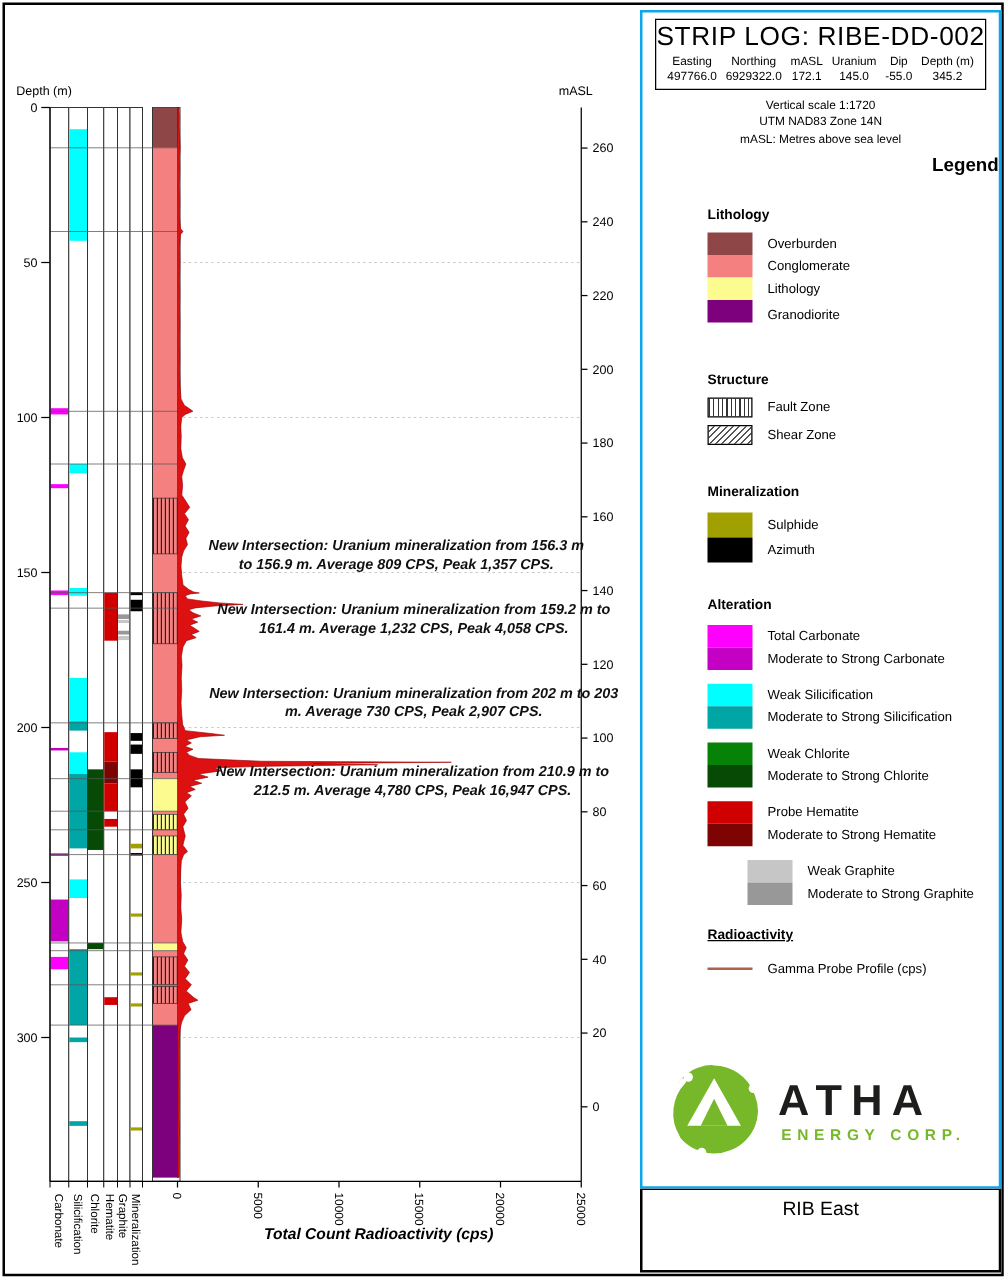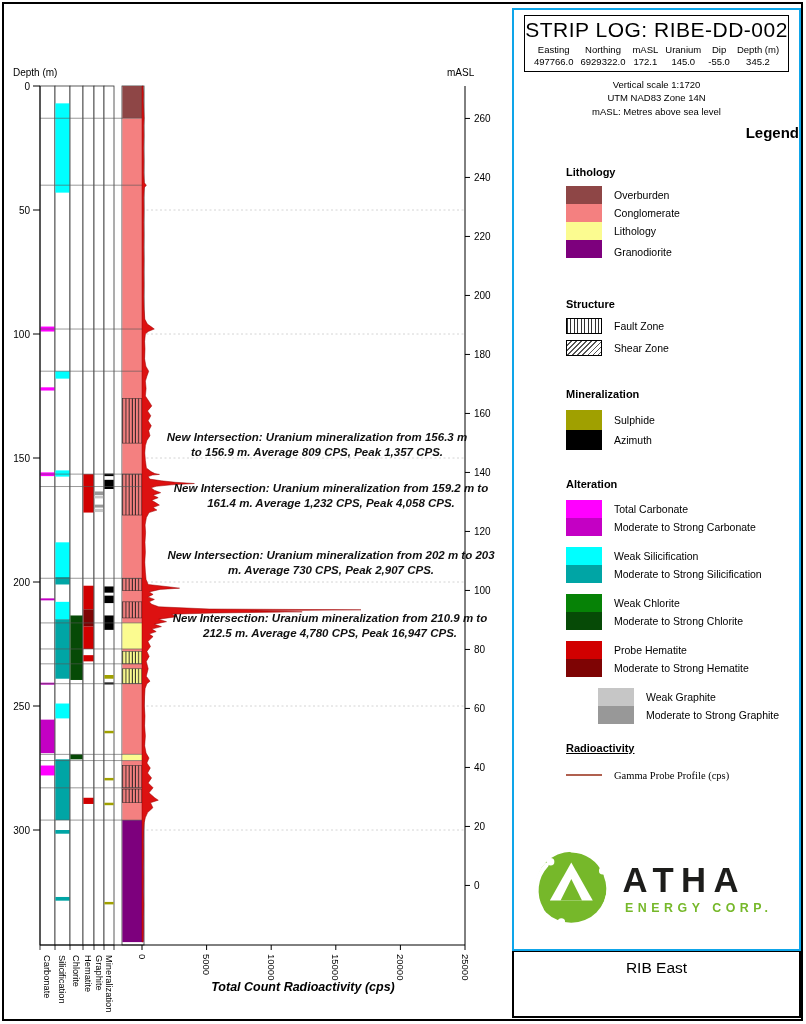--- a/index.html
+++ b/index.html
@@ -352,21 +352,21 @@
             <div style="background: rgb(198, 198, 198); height: 18px;"></div>
             <div style="background: rgb(152, 152, 152); height: 18px;"></div>
           </div>
           <div class="lg-lab2">
             <div>Weak Graphite</div>
             <div>Moderate to Strong Graphite</div>
           </div>
         </div>
       </div>
       <div class="lg-head" style="top: 732px; text-decoration: underline;">Radioactivity</div>
-      <div class="lg-box" style="top: 758px; font-family: Liberation Serif, serif;">
+      <div class="lg-box" style="top: 758px;">
         <div class="lg-row" style="height: 14px;">
           <div class="lg-line" style="border-top-color: rgb(176, 96, 79);"></div>
           <div class="lg-lab">Gamma Probe Profile (cps)</div>
         </div>
       </div>
     </div>
 
   <svg id="logo" viewBox="0 0 310 100">
     <g>
       <circle cx="50" cy="50" r="43" fill="#76b82a"></circle>

